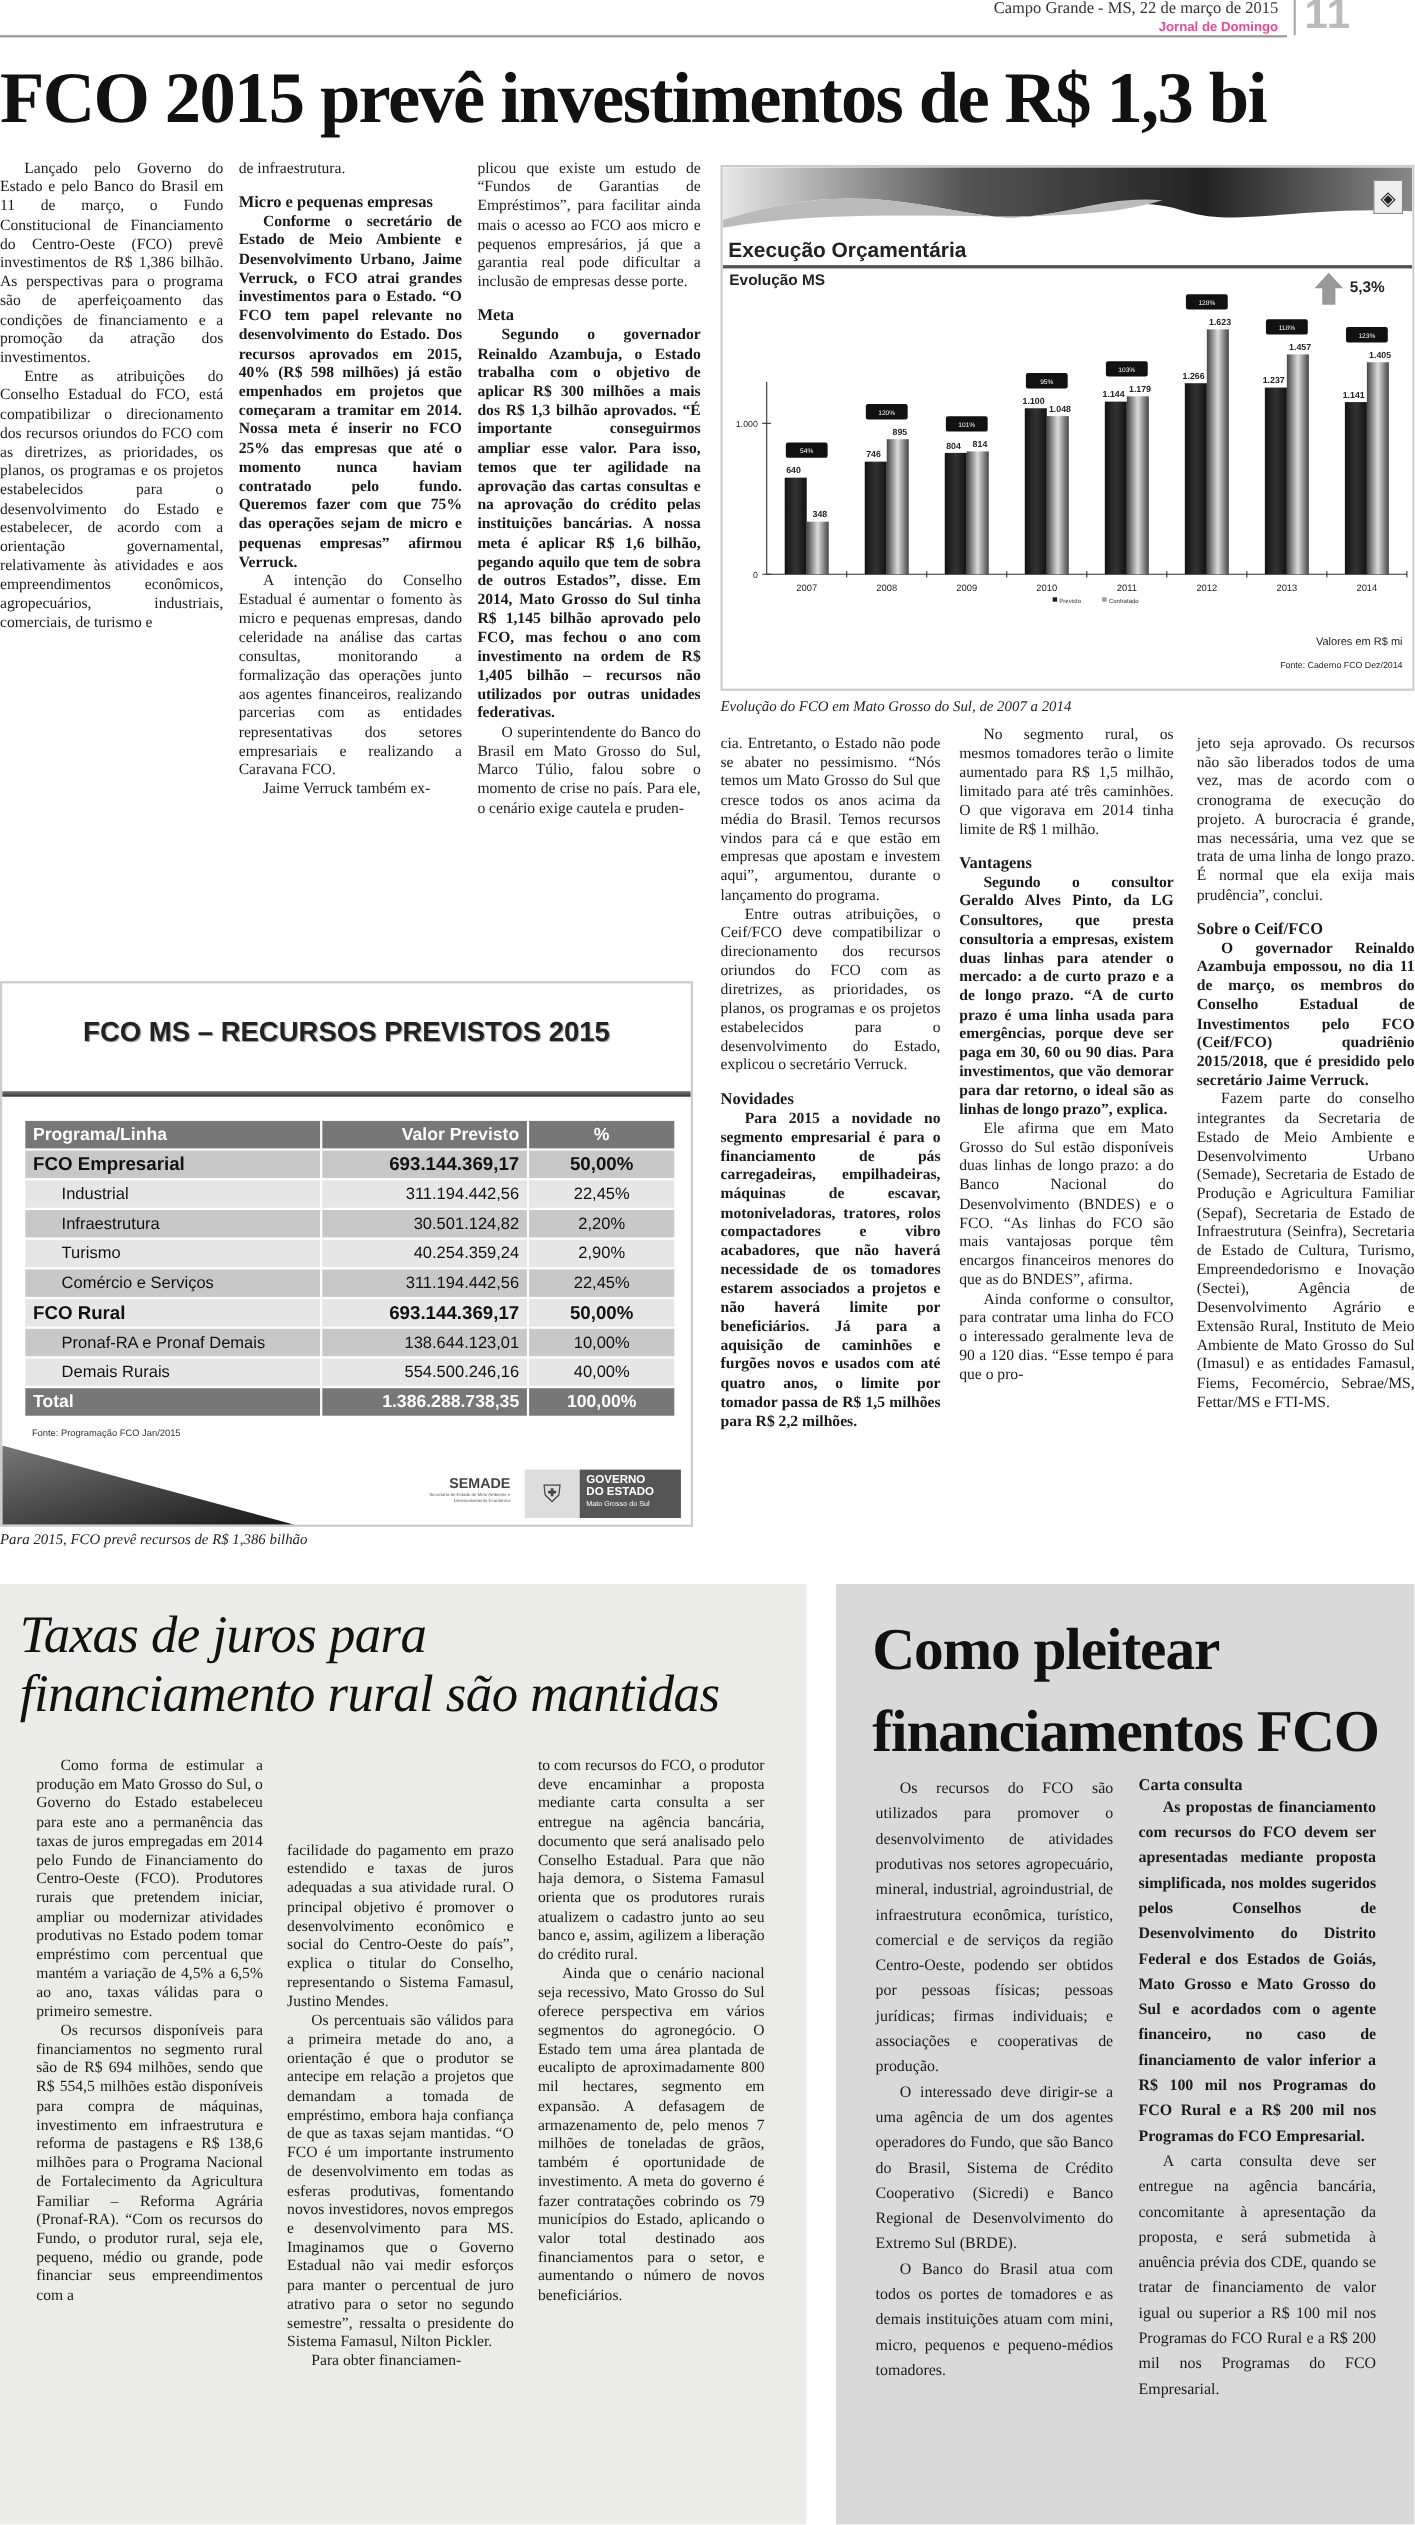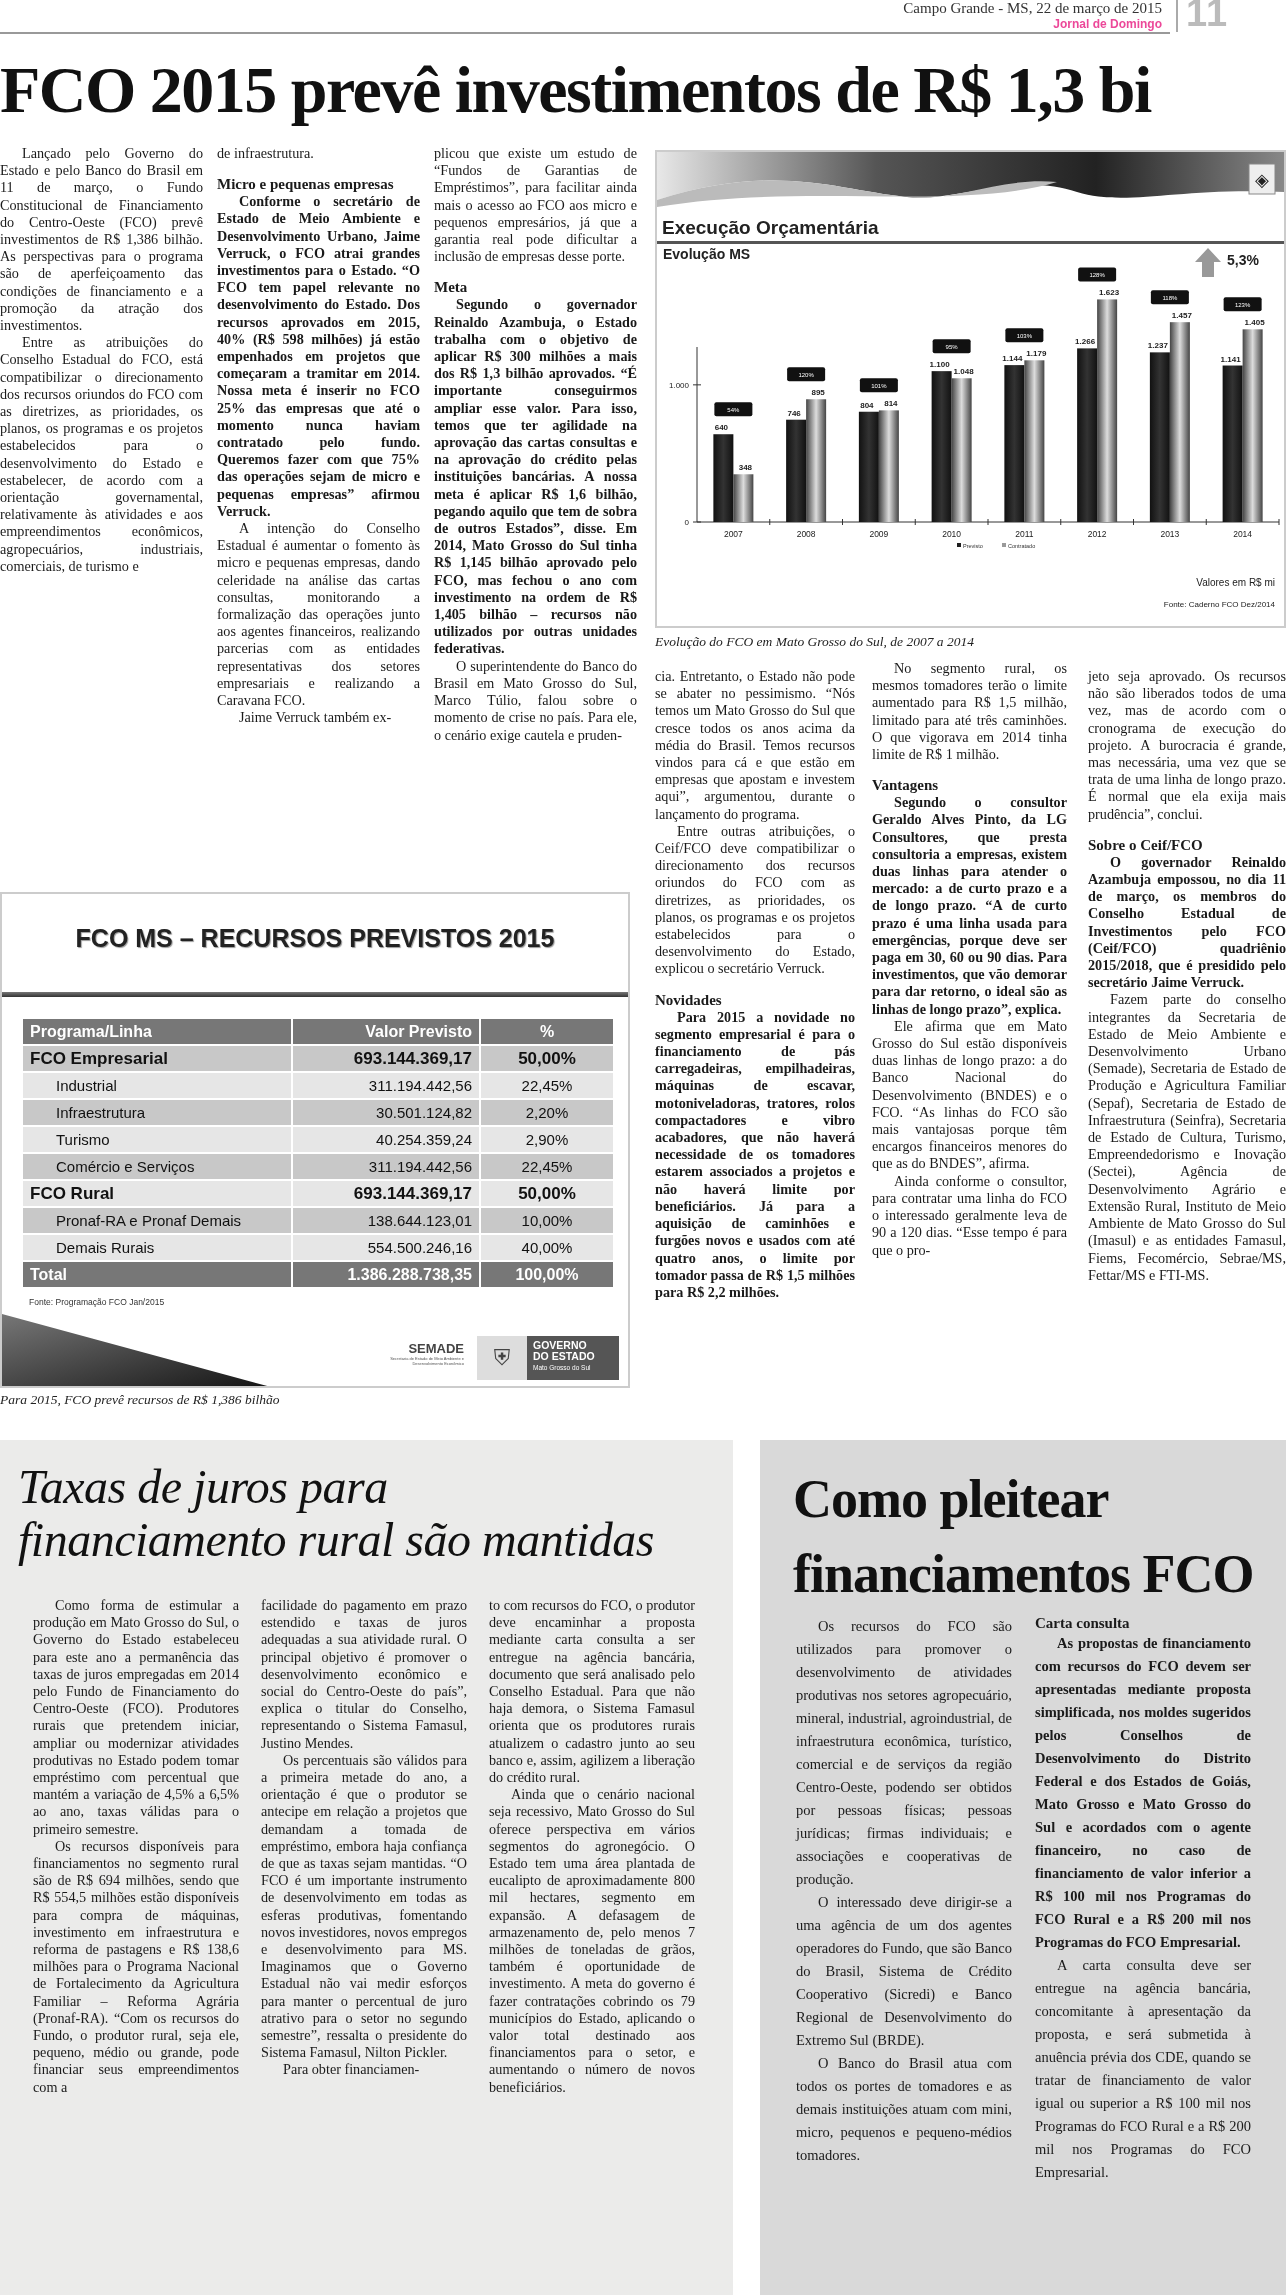--- a/index.html
+++ b/index.html
@@ -302,21 +302,21 @@
 <div class="abs box-right"></div>
 
 <div class="abs taxas-title">
   <div>Taxas de juros para</div>
   <div>financiamento rural são mantidas</div>
 </div>
 <div class="abs col" style="left:33px;top:1597px;width:206px;">
     <p>Como forma de estimular a produção em Mato Grosso do Sul, o Governo do Estado estabeleceu para este ano a permanência das taxas de juros empregadas em 2014 pelo Fundo de Financiamento do Centro-Oeste (FCO). Produtores rurais que pretendem iniciar, ampliar ou modernizar atividades produtivas no Estado podem tomar empréstimo com percentual que mantém a variação de 4,5% a 6,5% ao ano, taxas válidas para o primeiro semestre.</p>
     <p>Os recursos disponíveis para financiamentos no segmento rural são de R$ 694 milhões, sendo que R$ 554,5 milhões estão disponíveis para compra de máquinas, investimento em infraestrutura e reforma de pastagens e R$ 138,6 milhões para o Programa Nacional de Fortalecimento da Agricultura Familiar – Reforma Agrária (Pronaf-RA). “Com os recursos do Fundo, o produtor rural, seja ele, pequeno, médio ou grande, pode financiar seus empreendimentos com a</p>
   </div>
-<div class="abs col" style="left:261px;top:1597px;width:206px;">
+<div class="abs col" style="left:261px;top:1674px;width:206px;">
     <p style="text-indent: 0px;">facilidade do pagamento em prazo estendido e taxas de juros adequadas a sua atividade rural. O principal objetivo é promover o desenvolvimento econômico e social do Centro-Oeste do país”, explica o titular do Conselho, representando o Sistema Famasul, Justino Mendes.</p>
     <p>Os percentuais são válidos para a primeira metade do ano, a orientação é que o produtor se antecipe em relação a projetos que demandam a tomada de empréstimo, embora haja confiança de que as taxas sejam mantidas. “O FCO é um importante instrumento de desenvolvimento em todas as esferas produtivas, fomentando novos investidores, novos empregos e desenvolvimento para MS. Imaginamos que o Governo Estadual não vai medir esforços para manter o percentual de juro atrativo para o setor no segundo semestre”, ressalta o presidente do Sistema Famasul, Nilton Pickler.</p>
     <p>Para obter financiamen-</p>
   </div>
 <div class="abs col" style="left:489px;top:1597px;width:206px;">
     <p style="text-indent: 0px;">to com recursos do FCO, o produtor deve encaminhar a proposta mediante carta consulta a ser entregue na agência bancária, documento que será analisado pelo Conselho Estadual. Para que não haja demora, o Sistema Famasul orienta que os produtores rurais atualizem o cadastro junto ao seu banco e, assim, agilizem a liberação do crédito rural.</p>
     <p>Ainda que o cenário nacional seja recessivo, Mato Grosso do Sul oferece perspectiva em vários segmentos do agronegócio. O Estado tem uma área plantada de eucalipto de aproximadamente 800 mil hectares, segmento em expansão. A defasagem de armazenamento de, pelo menos 7 milhões de toneladas de grãos, também é oportunidade de investimento. A meta do governo é fazer contratações cobrindo os 79 municípios do Estado, aplicando o valor total destinado aos financiamentos para o setor, e aumentando o número de novos beneficiários.</p>
   </div>
 
 <div class="abs como-title">

